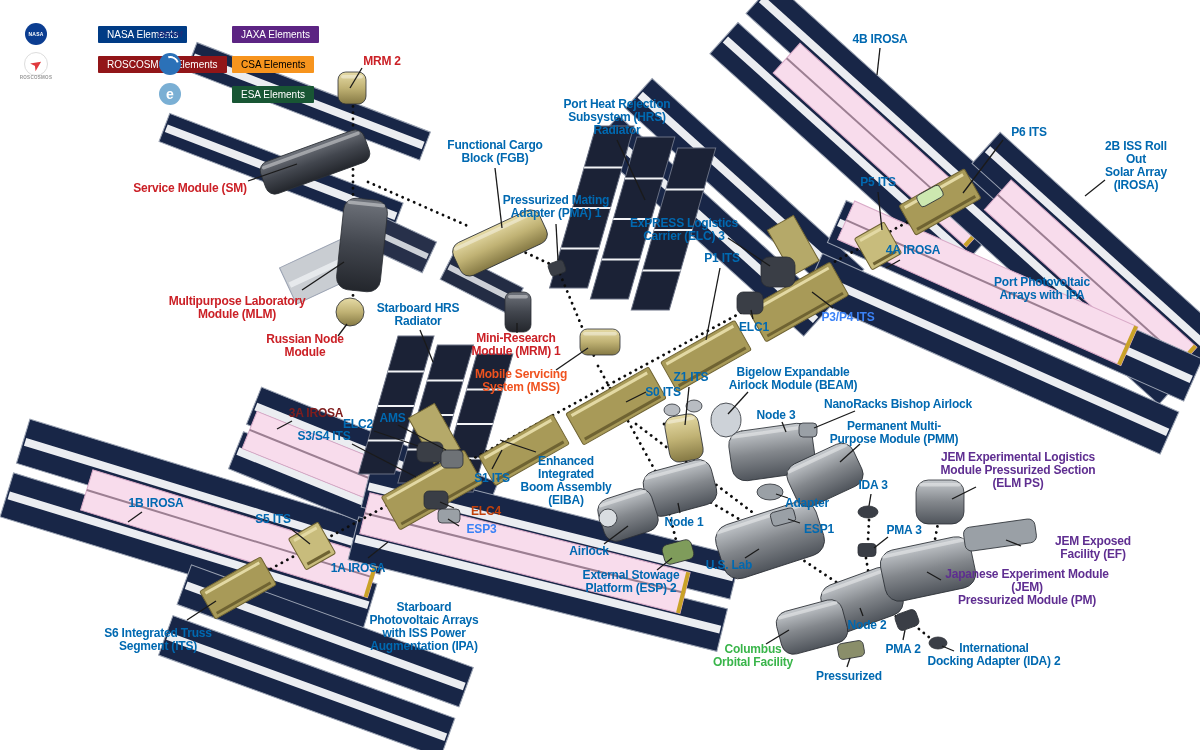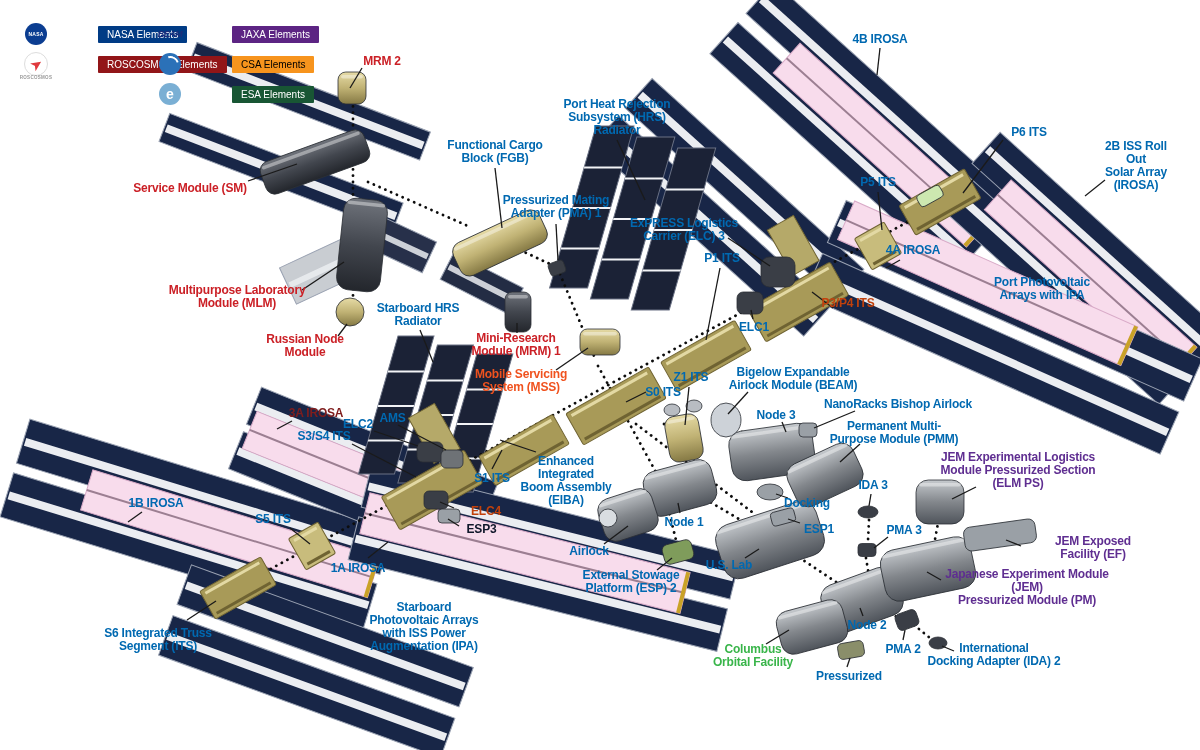--- a/index.html
+++ b/index.html
@@ -444,21 +444,21 @@
       <div class="leg-row" style="left: 158px; top: 82px;">
         <div class="logo">
           <div class="logo-circle logo-esa">e</div>
         </div>
         <div class="leg-box" style="background: rgb(24, 86, 52); color: rgb(255, 255, 255);">ESA Elements</div>
       </div>
     </div>
   <div id="label-layer">
       <div class="lbl" style="left: 382px; top: 61px; color: rgb(203, 32, 38);">MRM 2</div>
       <div class="lbl" style="left: 190px; top: 188px; color: rgb(203, 32, 38);">Service Module (SM)</div>
-      <div class="lbl" style="left: 237px; top: 297px; color: rgb(203, 32, 38);">Multipurpose Laboratory
+      <div class="lbl" style="left: 237px; top: 308px; color: rgb(203, 32, 38);">Multipurpose Laboratory
 Module (MLM)</div>
       <div class="lbl" style="left: 305px; top: 346px; color: rgb(203, 32, 38);">Russian Node
 Module</div>
       <div class="lbl" style="left: 516px; top: 345px; color: rgb(203, 32, 38);">Mini-Research
 Module (MRM) 1</div>
       <div class="lbl" style="left: 495px; top: 152px; color: rgb(0, 105, 177);">Functional Cargo
 Block (FGB)</div>
       <div class="lbl" style="left: 617px; top: 117px; color: rgb(0, 105, 177);">Port Heat Rejection
 Subsystem (HRS)
 Radiator</div>
@@ -466,21 +466,21 @@
 Adapter (PMA) 1</div>
       <div class="lbl" style="left: 684px; top: 230px; color: rgb(0, 105, 177);">ExPRESS Logistics
 Carrier (ELC) 3</div>
       <div class="lbl" style="left: 722px; top: 258px; color: rgb(0, 105, 177);">P1 ITS</div>
       <div class="lbl" style="left: 880px; top: 39px; color: rgb(0, 105, 177);">4B IROSA</div>
       <div class="lbl" style="left: 1029px; top: 132px; color: rgb(0, 105, 177);">P6 ITS</div>
       <div class="lbl" style="left: 1136px; top: 166px; color: rgb(0, 105, 177);">2B ISS Roll Out
 Solar Array (IROSA)</div>
       <div class="lbl" style="left: 878px; top: 182px; color: rgb(0, 105, 177);">P5 ITS</div>
       <div class="lbl" style="left: 913px; top: 250px; color: rgb(0, 105, 177);">4A IROSA</div>
-      <div class="lbl" style="left: 848px; top: 303px; color: #c2410c;">P3/P4 ITS</div>
+      <div class="lbl" style="left: 848px; top: 317px; color: #3b82f6;">P3/P4 ITS</div>
       <div class="lbl" style="left: 754px; top: 327px; color: rgb(0, 105, 177);">ELC1</div>
       <div class="lbl" style="left: 1042px; top: 289px; color: rgb(0, 105, 177);">Port Photovoltaic
 Arrays with IPA</div>
       <div class="lbl" style="left: 418px; top: 315px; color: rgb(0, 105, 177);">Starboard HRS
 Radiator</div>
       <div class="lbl" style="left: 691px; top: 377px; color: rgb(0, 105, 177);">Z1 ITS</div>
       <div class="lbl" style="left: 663px; top: 392px; color: rgb(0, 105, 177);">S0 ITS</div>
       <div class="lbl" style="left: 793px; top: 379px; color: rgb(0, 105, 177);">Bigelow Expandable
 Airlock Module (BEAM)</div>
       <div class="lbl" style="left: 776px; top: 415px; color: rgb(0, 105, 177);">Node 3</div>
@@ -492,37 +492,37 @@
       <div class="lbl" style="left: 358px; top: 424px; color: rgb(0, 105, 177);">ELC2</div>
       <div class="lbl" style="left: 387px; top: 418px; color: rgb(0, 105, 177); padding-left: 11px;">AMS</div>
       <div class="lbl" style="left: 324px; top: 436px; color: rgb(0, 105, 177);">S3/S4 ITS</div>
       <div class="lbl" style="left: 316px; top: 413px; color: #7f1d1d;">3A IROSA</div>
       <div class="lbl" style="left: 492px; top: 478px; color: rgb(0, 105, 177);">S1 ITS</div>
       <div class="lbl" style="left: 566px; top: 481px; color: rgb(0, 105, 177);">Enhanced
 Integrated
 Boom Assembly
 (EIBA)</div>
       <div class="lbl" style="left: 473px; top: 511px; color: #c2410c; padding-left: 26px;">ELC4</div>
-      <div class="lbl" style="left: 478px; top: 529px; color: #0f172a; padding-left: 7px;">ESP3</div>
+      <div class="lbl" style="left: 478px; top: 529px; color: #3b82f6; padding-left: 7px;">ESP3</div>
       <div class="lbl" style="left: 273px; top: 519px; color: rgb(0, 105, 177);">S5 ITS</div>
       <div class="lbl" style="left: 358px; top: 568px; color: rgb(0, 105, 177);">1A IROSA</div>
       <div class="lbl" style="left: 156px; top: 503px; color: rgb(0, 105, 177);">1B IROSA</div>
       <div class="lbl" style="left: 158px; top: 640px; color: rgb(0, 105, 177);">S6 Integrated Truss
 Segment (ITS)</div>
       <div class="lbl" style="left: 424px; top: 627px; color: rgb(0, 105, 177);">Starboard
 Photovoltaic Arrays
 with ISS Power
 Augmentation (IPA)</div>
       <div class="lbl" style="left: 684px; top: 522px; color: rgb(0, 105, 177);">Node 1</div>
       <div class="lbl" style="left: 589px; top: 551px; color: rgb(0, 105, 177);">Airlock</div>
       <div class="lbl" style="left: 631px; top: 582px; color: rgb(0, 105, 177);">External Stowage
 Platform (ESP) 2</div>
       <div class="lbl" style="left: 729px; top: 565px; color: rgb(0, 105, 177);">U.S. Lab</div>
       <div class="lbl" style="left: 819px; top: 529px; color: rgb(0, 105, 177);">ESP1</div>
-      <div class="lbl" style="left: 807px; top: 503px; color: rgb(0, 105, 177);">Docking</div>
+      <div class="lbl" style="left: 807px; top: 503px; color: rgb(0, 105, 177);">Adapter</div>
       <div class="lbl" style="left: 867px; top: 625px; color: rgb(0, 105, 177);">Node 2</div>
       <div class="lbl" style="left: 903px; top: 649px; color: rgb(0, 105, 177);">PMA 2</div>
       <div class="lbl" style="left: 994px; top: 655px; color: rgb(0, 105, 177);">International
 Docking Adapter (IDA) 2</div>
       <div class="lbl" style="left: 849px; top: 676px; color: rgb(0, 105, 177);">Pressurized</div>
       <div class="lbl" style="left: 1018px; top: 470px; color: rgb(95, 46, 145);">JEM Experimental Logistics
 Module Pressurized Section
 (ELM PS)</div>
       <div class="lbl" style="left: 1093px; top: 548px; color: rgb(95, 46, 145);">JEM Exposed Facility (EF)</div>
       <div class="lbl" style="left: 1027px; top: 587px; color: rgb(95, 46, 145);">Japanese Experiment Module (JEM)

